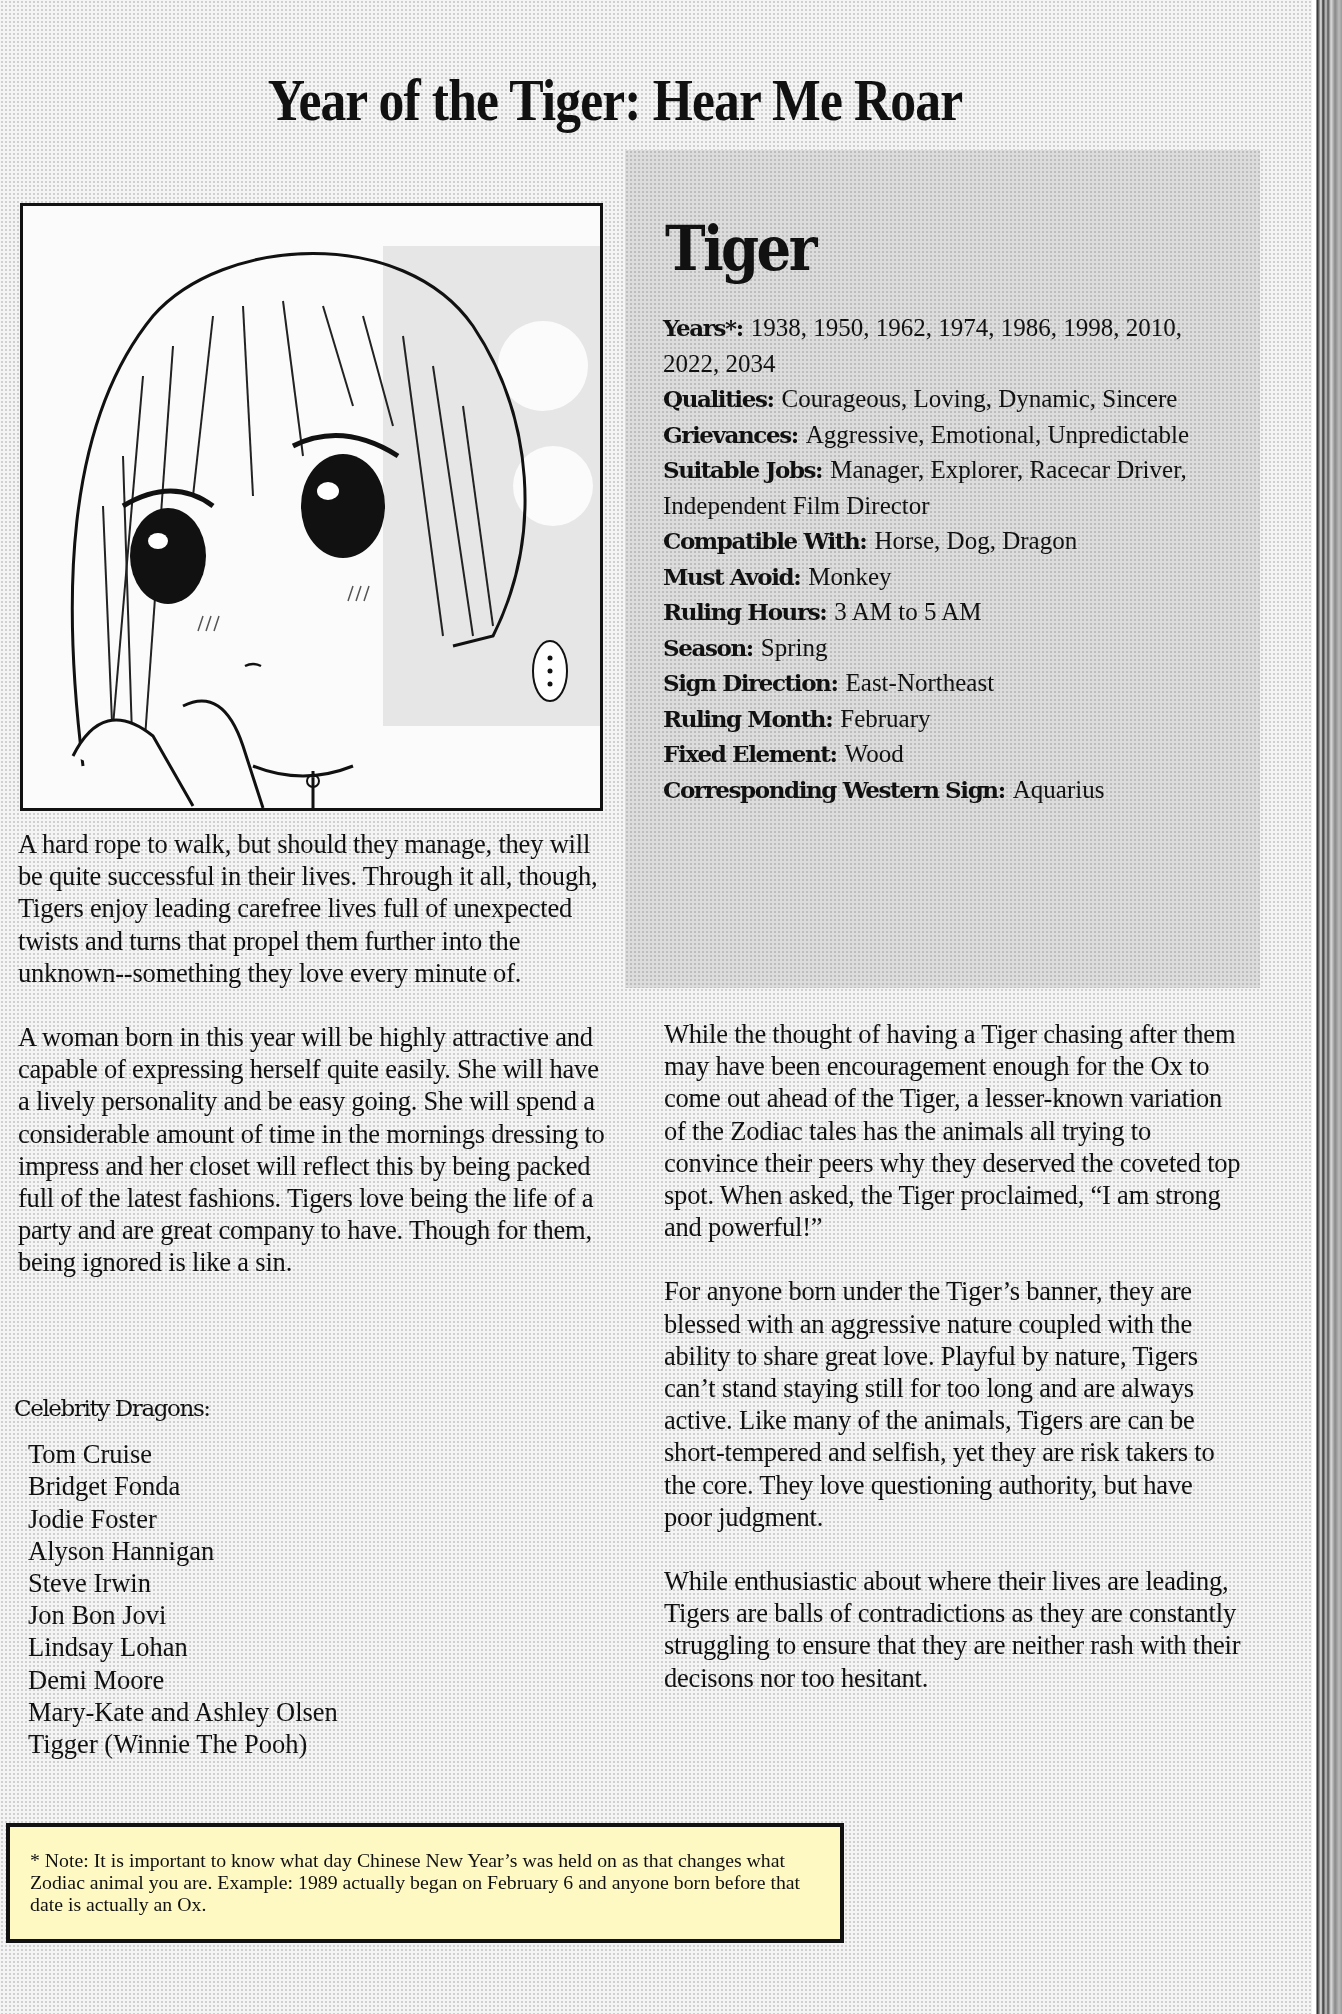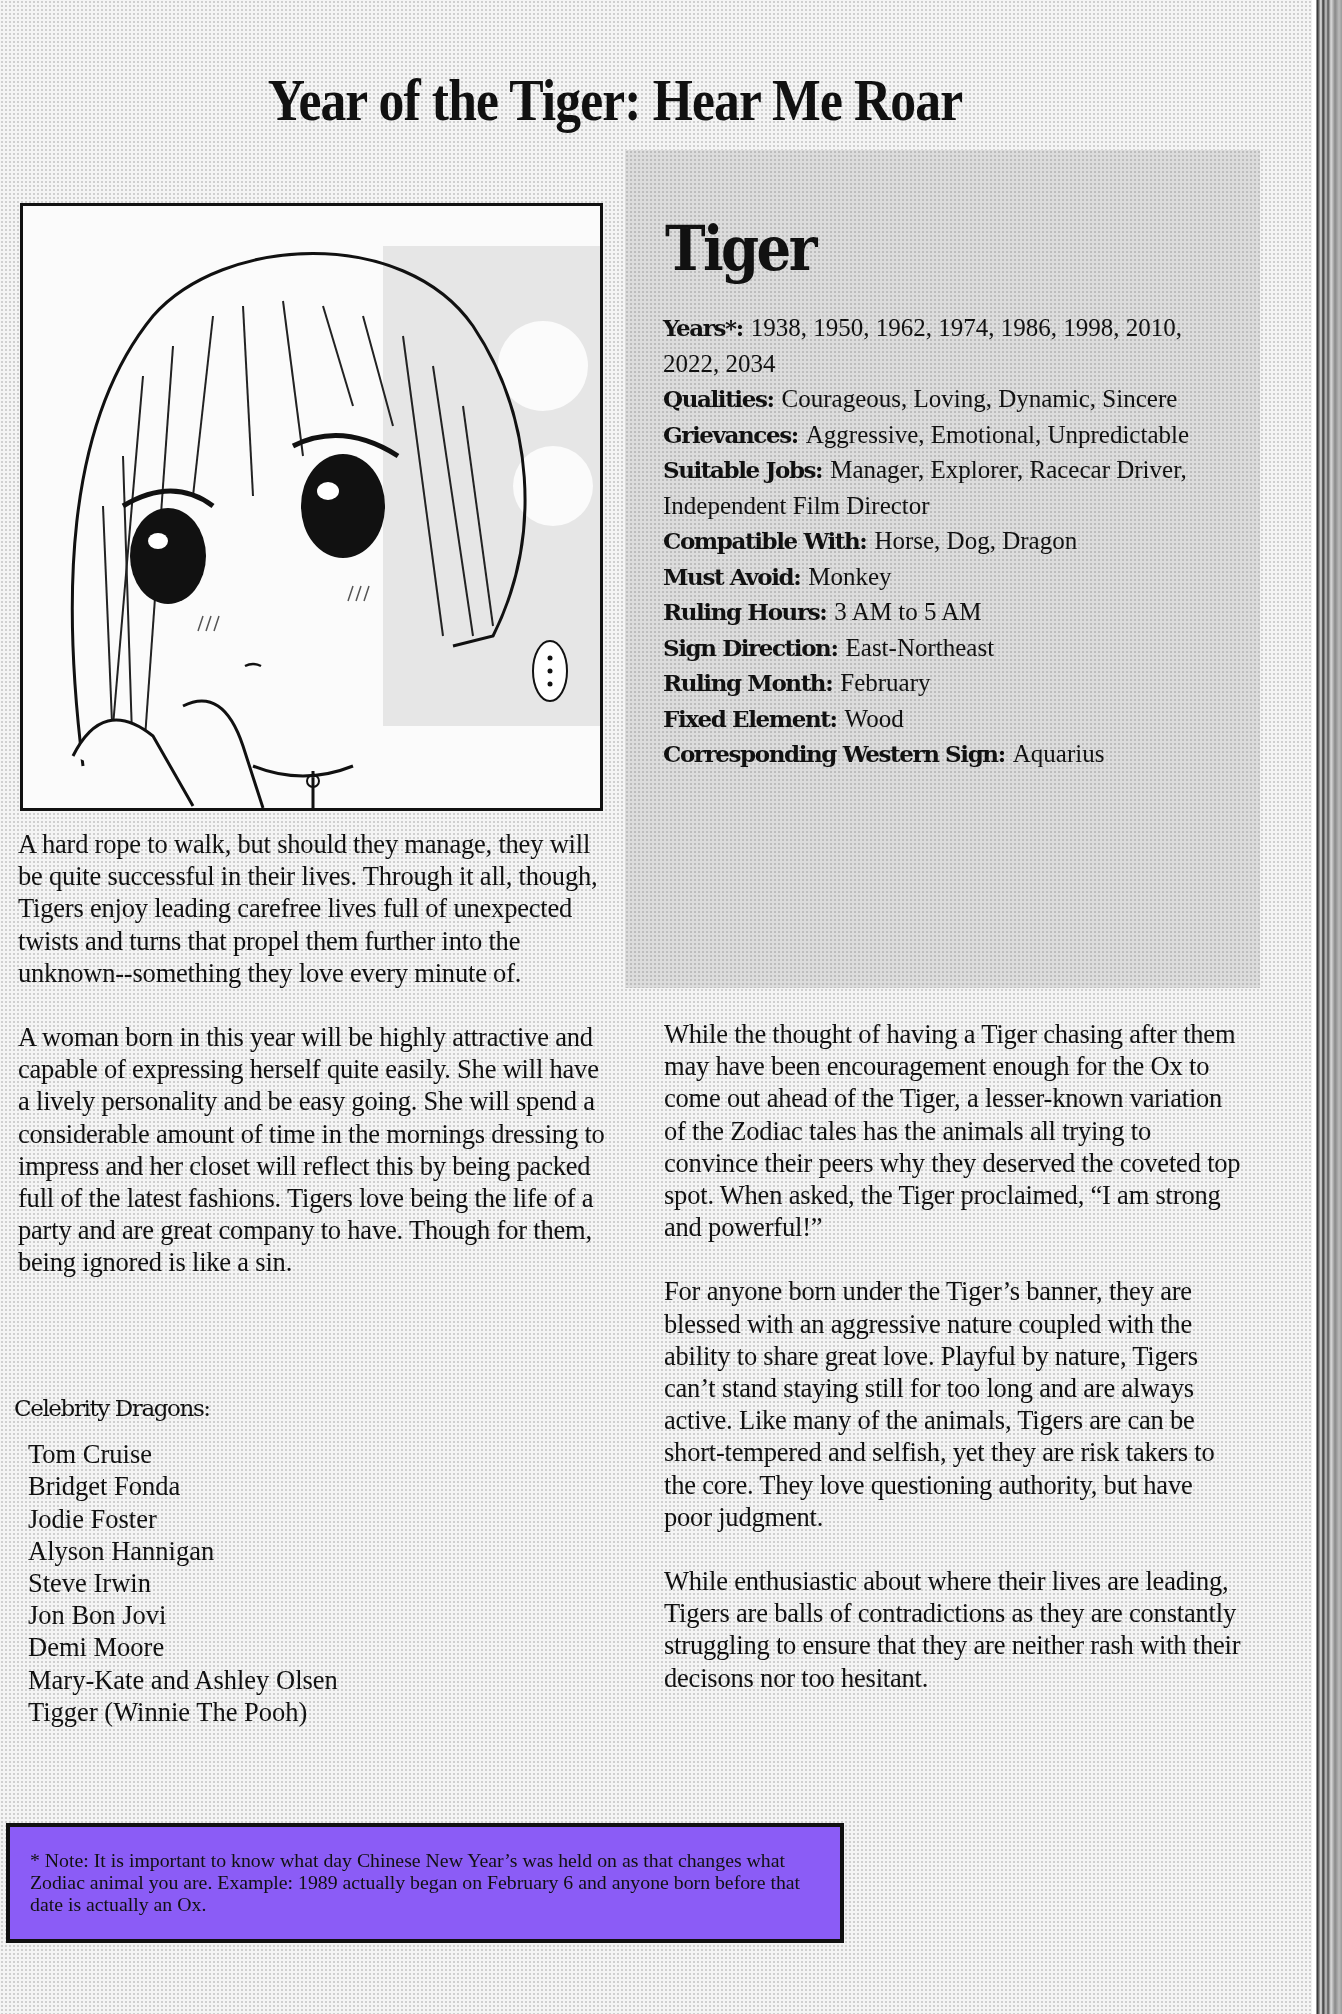--- a/index.html
+++ b/index.html
@@ -54,21 +54,21 @@
 
   .celeb {
     position: absolute; left: 14px; top: 1392px; width: 420px;
     font-family: "Liberation Serif", serif; font-size: 26.5px; line-height: 32.2px;
   }
   .celeb-heading { font-weight: normal; font-family: "DejaVu Serif", serif; font-size: 23px; letter-spacing: -1.4px; }
   .celeb ul { list-style: none; margin: 14px; padding: 0; }
 
   .note-box {
     position: absolute; left: 6px; top: 1823px; width: 500px; height: 120px;
-    width: 838px; border: 4px solid #111; background: #8b5cf6;
+    width: 838px; border: 4px solid #111; background: #fef9c3;
     padding: 22px 18px 0 20px; box-sizing: border-box;
     font-family: "Liberation Serif", serif; font-size: 19.8px; line-height: 22px;
   }
 
   .book-edge {
     position: absolute; right: 0; top: 0; width: 30px; height: 2014px;
     background: linear-gradient(90deg, #fff 0, #fff 4px, #222 5px, #777 7px, #eee 9px, #333 11px, #ccc 14px, #555 16px, #ddd 19px, #888 23px, #bbb 27px, #999 30px);
   }
 </style>
 </head>
@@ -134,20 +134,21 @@
 <div class="info-panel">
   <div class="info-heading">Tiger</div>
   <div class="info-list">
     <div class="info-row"><span class="lbl">Years*:</span><span class="val">1938, 1950, 1962, 1974, 1986, 1998, 2010, 2022, 2034</span></div>
     <div class="info-row"><span class="lbl">Qualities:</span><span class="val">Courageous, Loving, Dynamic, Sincere</span></div>
     <div class="info-row"><span class="lbl">Grievances:</span><span class="val">Aggressive, Emotional, Unpredictable</span></div>
     <div class="info-row"><span class="lbl">Suitable Jobs:</span><span class="val">Manager, Explorer, Racecar Driver, Independent Film Director</span></div>
     <div class="info-row"><span class="lbl">Compatible With:</span><span class="val">Horse, Dog, Dragon</span></div>
     <div class="info-row"><span class="lbl">Must Avoid:</span><span class="val">Monkey</span></div>
     <div class="info-row"><span class="lbl">Ruling Hours:</span><span class="val">3 AM to 5 AM</span></div>
+    <div class="info-row"><span class="lbl">Season:</span><span class="val">Spring</span></div>
     <div class="info-row"><span class="lbl">Sign Direction:</span><span class="val">East-Northeast</span></div>
     <div class="info-row"><span class="lbl">Ruling Month:</span><span class="val">February</span></div>
     <div class="info-row"><span class="lbl">Fixed Element:</span><span class="val">Wood</span></div>
     <div class="info-row"><span class="lbl">Corresponding Western Sign:</span><span class="val">Aquarius</span></div>
   </div>
 </div>
 
 <div class="body-text col-left">
   <p>A hard rope to walk, but should they manage, they will be quite successful in their lives. Through it all, though, Tigers enjoy leading carefree lives full of unexpected twists and turns that propel them further into the unknown--something they love every minute of.</p>
   <p>A woman born in this year will be highly attractive and capable of expressing herself quite easily. She will have a lively personality and be easy going. She will spend a considerable amount of time in the mornings dressing to impress and her closet will reflect this by being packed full of the latest fashions. Tigers love being the life of a party and are great company to have. Though for them, being ignored is like a sin.</p>
@@ -155,20 +156,21 @@
 
 <div class="celeb">
   <div class="celeb-heading">Celebrity Dragons:</div>
   <ul>
     <li>Tom Cruise</li>
     <li>Bridget Fonda</li>
     <li>Jodie Foster</li>
     <li>Alyson Hannigan</li>
     <li>Steve Irwin</li>
     <li>Jon Bon Jovi</li>
+    <li>Lindsay Lohan</li>
     <li>Demi Moore</li>
     <li>Mary-Kate and Ashley Olsen</li>
     <li>Tigger (Winnie The Pooh)</li>
   </ul>
 </div>
 
 <div class="body-text col-right">
   <p>While the thought of having a Tiger chasing after them may have been encouragement enough for the Ox to come out ahead of the Tiger, a lesser-known variation of the Zodiac tales has the animals all trying to convince their peers why they deserved the coveted top spot. When asked, the Tiger proclaimed, “I am strong and powerful!”</p>
   <p>For anyone born under the Tiger’s banner, they are blessed with an aggressive nature coupled with the ability to share great love. Playful by nature, Tigers can’t stand staying still for too long and are always active. Like many of the animals, Tigers are can be short-tempered and selfish, yet they are risk takers to the core. They love questioning authority, but have poor judgment.</p>
   <p>While enthusiastic about where their lives are leading, Tigers are balls of contradictions as they are constantly struggling to ensure that they are neither rash with their decisons nor too hesitant.</p>

